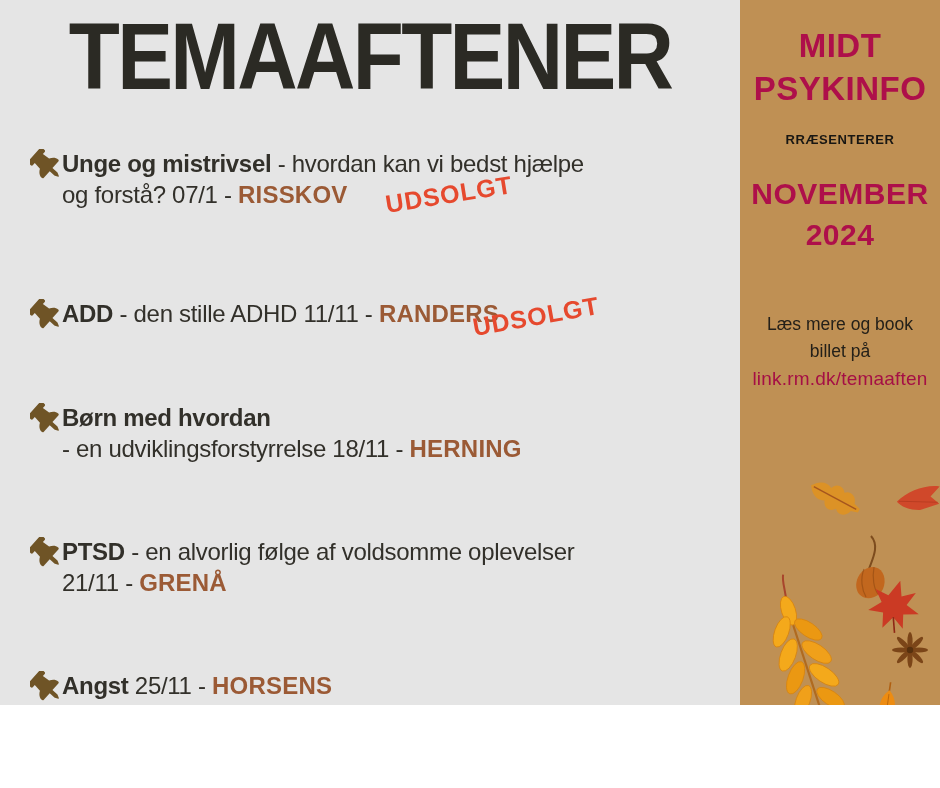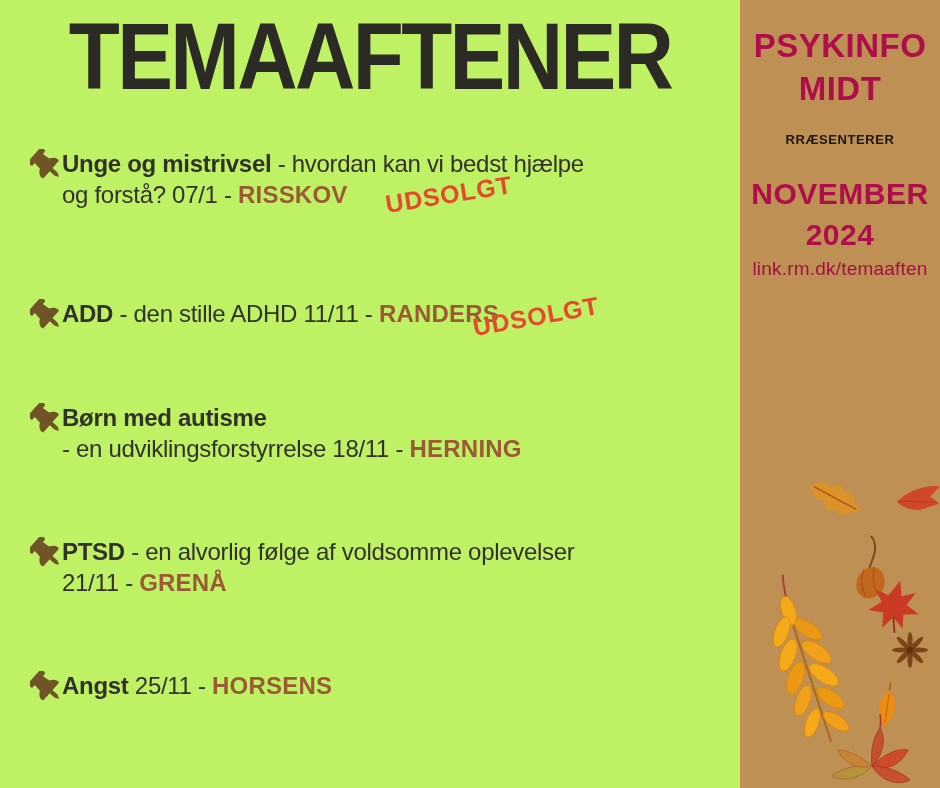--- a/index.html
+++ b/index.html
@@ -1,18 +1,18 @@
 <!DOCTYPE html>
 <html><head>
 <meta charset="utf-8">
 <style>
   html,body{margin:0;padding:0;}
   .poster{
-    position:relative;width:940px;height:788px;overflow:hidden;
-    background:#bef264;font-family:"Liberation Sans",sans-serif;
+    position:relative;width:940px;height:705px;overflow:hidden;
+    background:#e5e5e5;font-family:"Liberation Sans",sans-serif;
     -webkit-font-smoothing:antialiased;
   }
   
   .left{position:absolute;left:0;top:0;width:740px;height:788px;}
   .title{
     position:absolute;top:2px;left:0;width:740px;text-align:center;
     font-size:95px;font-weight:bold;letter-spacing:-3px;color:#2b2a24;
     transform:scaleX(.88);transform-origin:50% 50%;white-space:nowrap;
   }
   .event{position:absolute;left:30px;width:700px;color:#32302a;}
@@ -80,21 +80,21 @@
 
     <div class="event" style="top:402px">
       <span class="pin">
         <svg viewBox="0 0 512 512" width="33" height="33">
             <g transform="rotate(-48 256 256)" fill="#6f5426">
               <path transform="translate(64 0)" d="M298.028 214.267L285.793 96H328c13.255 0 24-10.745 24-24V24c0-13.255-10.745-24-24-24H56C42.745 0 32 10.745 32 24v48c0 13.255 10.745 24 24 24h42.207L85.972 214.267C37.465 236.82 0 277.261 0 328c0 13.255 10.745 24 24 24h136v104.007c0 1.242.289 2.467.845 3.578l24 48c2.941 5.882 11.364 5.893 14.311 0l24-48a8.008 8.008 0 0 0 .845-3.578V352h136c13.255 0 24-10.745 24-24-.001-51.183-37.983-91.42-85.973-113.733z"></path>
             </g>
           </svg>
       </span>
       <div class="event-text">
-        <div class="line"><span class="b">Børn med autisme</span></div>
+        <div class="line"><span class="b">Børn med hvordan</span></div>
         <div class="line"><span>- en udviklingsforstyrrelse 18/11 - </span><span class="city">HERNING</span></div>
       </div>
     </div>
 
     <div class="event" style="top:536px">
       <span class="pin">
         <svg viewBox="0 0 512 512" width="33" height="33">
             <g transform="rotate(-48 256 256)" fill="#6f5426">
               <path transform="translate(64 0)" d="M298.028 214.267L285.793 96H328c13.255 0 24-10.745 24-24V24c0-13.255-10.745-24-24-24H56C42.745 0 32 10.745 32 24v48c0 13.255 10.745 24 24 24h42.207L85.972 214.267C37.465 236.82 0 277.261 0 328c0 13.255 10.745 24 24 24h136v104.007c0 1.242.289 2.467.845 3.578l24 48c2.941 5.882 11.364 5.893 14.311 0l24-48a8.008 8.008 0 0 0 .845-3.578V352h136c13.255 0 24-10.745 24-24-.001-51.183-37.983-91.42-85.973-113.733z"></path>
             </g>
@@ -116,27 +116,31 @@
       </span>
       <div class="event-text">
         <div class="line"><span class="b">Angst</span><span> 25/11 - </span><span class="city">HORSENS</span></div>
       </div>
     </div>
 
   </div>
 
   <div class="sidebar">
     <div class="brand">
+      <div>MIDT</div>
       <div>PSYKINFO</div>
-      <div>MIDT</div>
     </div>
     <div class="presents">RRÆSENTERER</div>
     <div class="month">
       <div>NOVEMBER</div>
       <div>2024</div>
+    </div>
+    <div class="info">
+      <div>Læs mere og book</div>
+      <div>billet på</div>
     </div>
     <div class="link">link.rm.dk/temaaften</div>
 
     <svg class="leaves" viewBox="0 0 200 330">
 
       <g transform="translate(95,40) rotate(-62)">
         <path d="M0,-27 C8,-22 11,-14 7,-8 C14,-6 15,2 9,6 C14,10 12,18 4,20 L2,27 L-2,27 L-4,20 C-12,18 -14,10 -9,6 C-15,2 -14,-6 -7,-8 C-11,-14 -8,-22 0,-27 Z" fill="#dc9226"></path>
         <path d="M0,-24 L0,24" stroke="#a5551e" stroke-width="1.4" fill="none"></path>
       </g>
 

